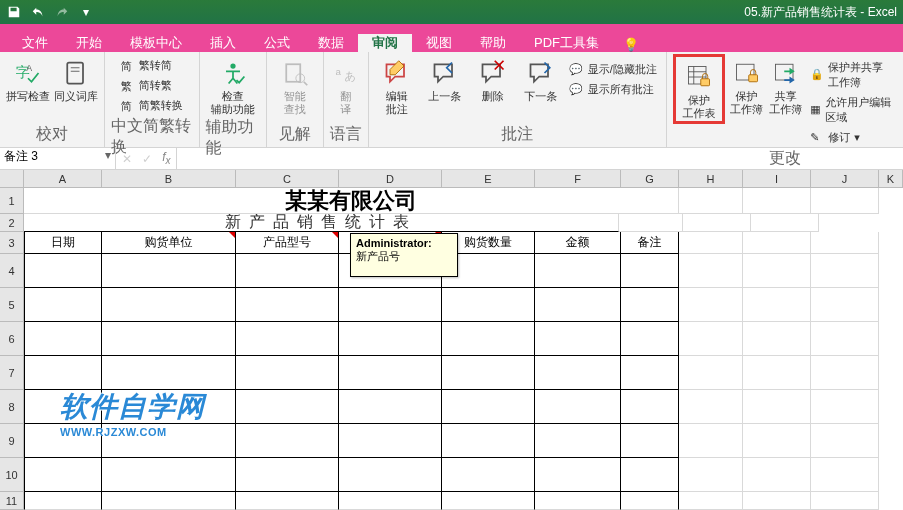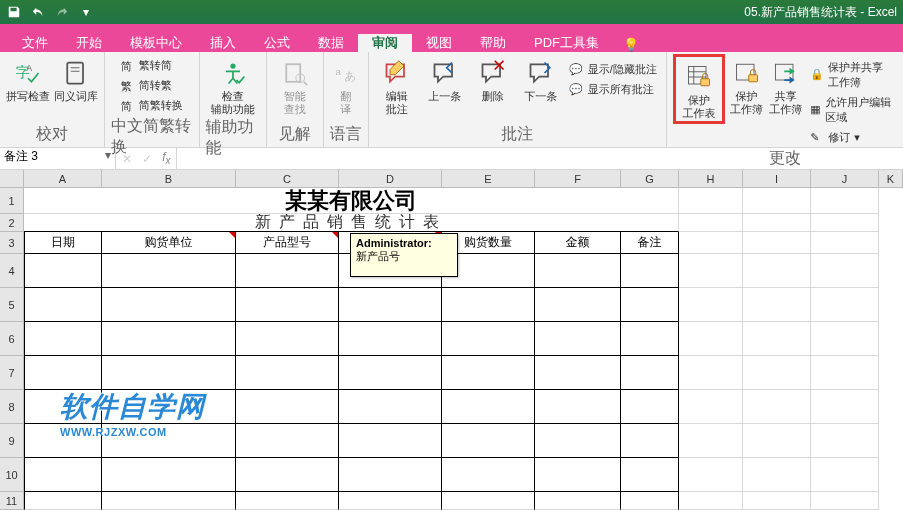--- a/index.html
+++ b/index.html
@@ -352,21 +352,21 @@
     <div class="row h1">
       <div class="rh">1</div>
       <div class="cell title-cell" style="width:655px">某某有限公司</div>
       <div class="cell cH"></div>
       <div class="cell cI"></div>
       <div class="cell cJ"></div>
     </div>
 
     <div class="row h2">
       <div class="rh">2</div>
-      <div class="cell subtitle-cell" style="width:655px;border-bottom:1px solid #000">新产品销售统计表</div>
+      <div class="cell subtitle-cell" style="width:595px;border-bottom:1px solid #000">新产品销售统计表</div>
       <div class="cell cH"></div>
       <div class="cell cI"></div>
       <div class="cell cJ"></div>
     </div>
 
     <div class="row" style="height:22px">
       <div class="rh">3</div>
       <div class="cell cA hdr thick-b thick-r thick-l">日期</div>
       <div class="cell cB hdr thick-b thick-r">
           <span>购货单位</span>

